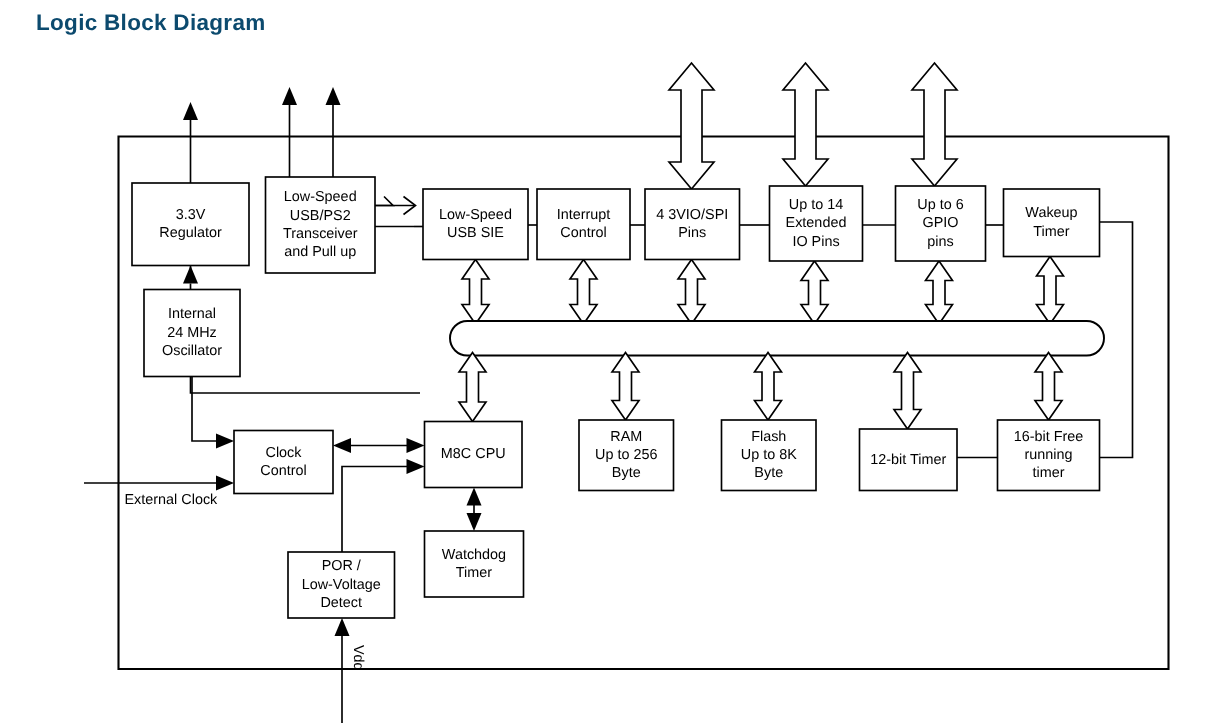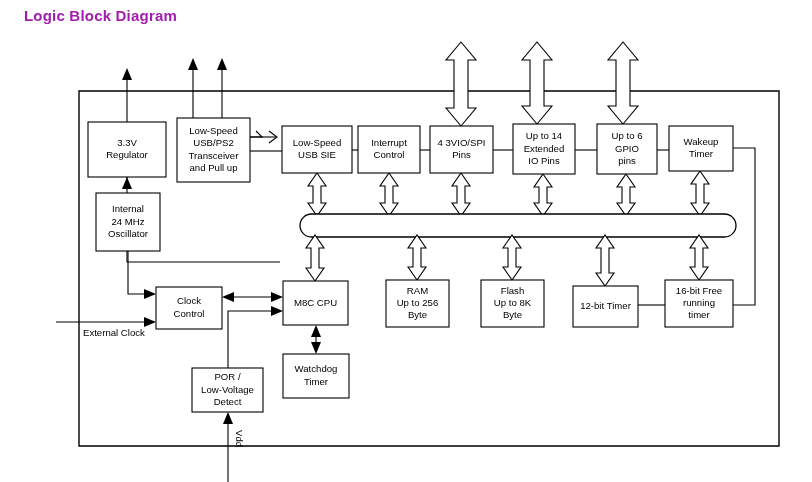--- a/index.html
+++ b/index.html
@@ -1,18 +1,18 @@
 <!DOCTYPE html>
 <html><head>
 <meta charset="utf-8">
 <style>
   html,body{margin:0;padding:0;background:#ffffff;}
   body{width:812px;height:482px;position:relative;overflow:hidden;
        font-family:"Liberation Sans","DejaVu Sans",sans-serif;}
-  #page-title{position:absolute;left:24px;top:7px;font-size:15px;font-weight:bold;color:#a21caf;letter-spacing:.2px;}
+  #page-title{position:absolute;left:24px;top:7px;font-size:15px;font-weight:bold;color:#0c4a6e;letter-spacing:.2px;}
   #diagram{position:absolute;left:0;top:0;width:812px;height:482px;}
   .blk-label{font-size:9.6px;fill:#000;text-anchor:middle;dominant-baseline:middle;font-family:"Liberation Sans","DejaVu Sans",sans-serif;}
   .free-label{font-size:9.6px;fill:#000;font-family:"Liberation Sans","DejaVu Sans",sans-serif;}
   rect.box{fill:#ffffff;stroke:#000000;stroke-width:1.1;}
   .wire{stroke:#000000;stroke-width:1.1;fill:none;}
   .frame{stroke:#000000;stroke-width:1.4;fill:none;}
   .hollow{fill:#ffffff;stroke:#000000;stroke-width:1.1;}
   .bus{fill:#ffffff;stroke:#000000;stroke-width:1.3;}
 </style>
 </head>

